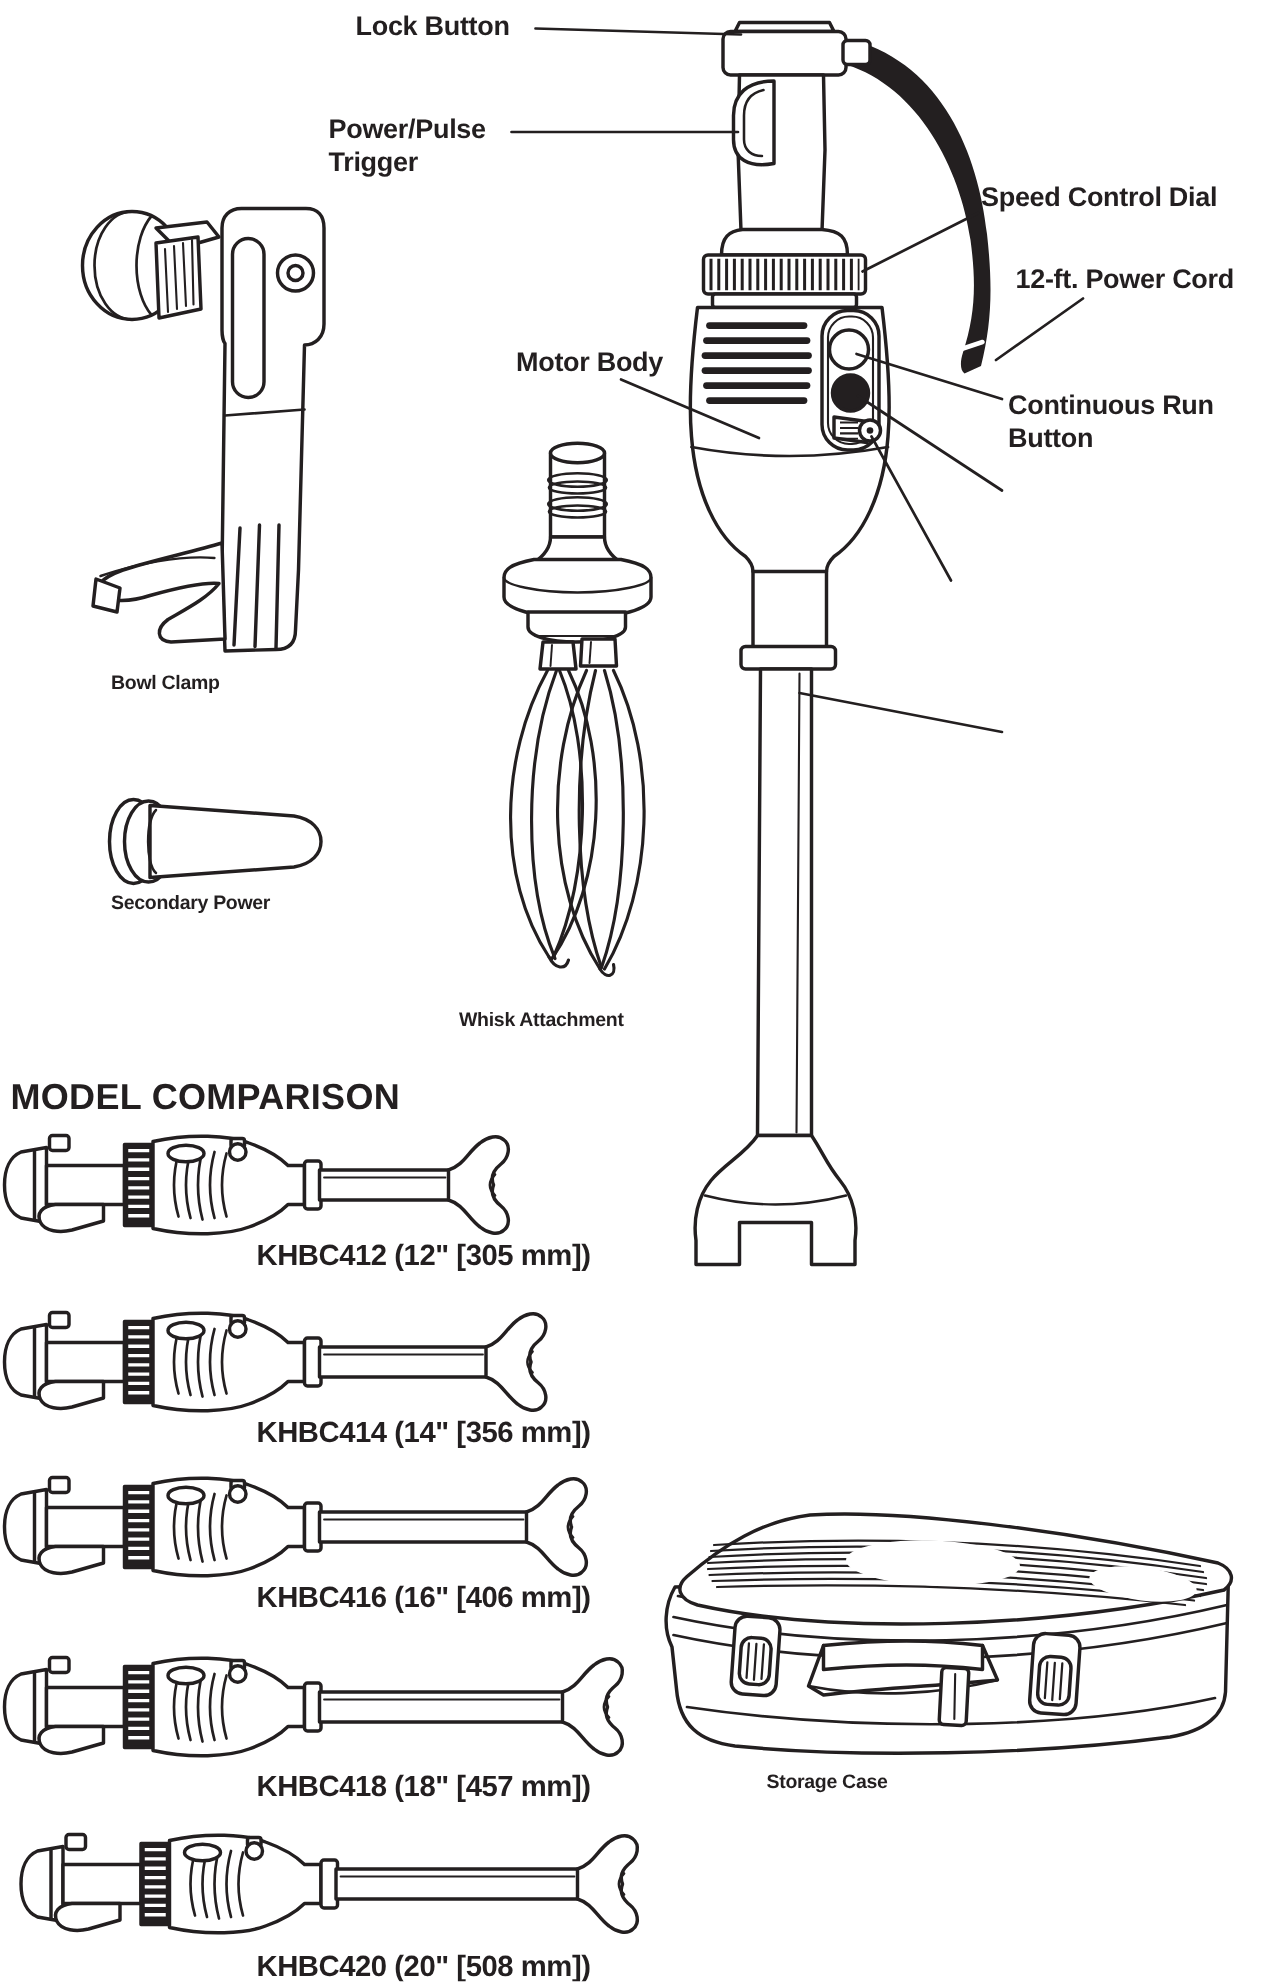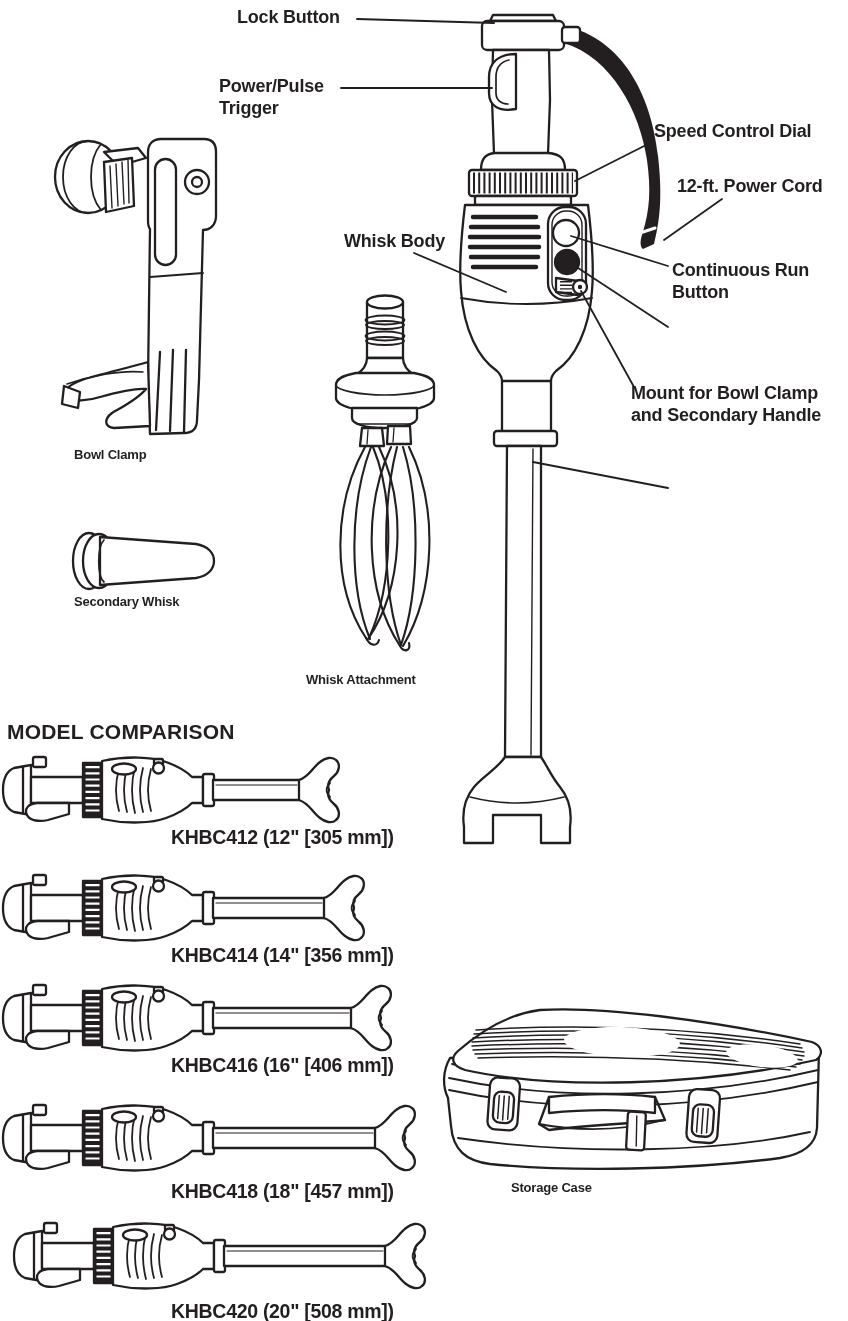--- a/index.html
+++ b/index.html
@@ -3,21 +3,21 @@
 <meta charset="utf-8">
 <style>
   html,body{margin:0;padding:0;background:#fff;}
   .page{position:relative;width:848px;height:1321px;background:#fff;overflow:hidden;
         font-family:"Liberation Sans",sans-serif;color:#231f20;padding-left:44px;}
   .art{position:absolute;left:0;top:0;}
   .label{position:absolute;font-weight:700;font-size:18px;line-height:22px;white-space:nowrap;letter-spacing:-0.2px;}
   .label div{white-space:nowrap;}
   .part-label{font-size:13px;}
   .model-label{font-size:19.5px;letter-spacing:-0.3px;}
-  .heading{font-size:21px;letter-spacing:0.2px;text-align:right;}
+  .heading{font-size:24px;letter-spacing:0.2px;text-align:right;}
 </style>
 </head>
 <body>
 
 <div class="page">
 
   <svg class="art" width="848" height="1321" viewBox="0 0 848 1321" xmlns="http://www.w3.org/2000/svg">
     <defs>
       <g id="hb-head">
         <rect x="26" y="-33" width="13" height="10" rx="2"></rect>
@@ -248,33 +248,29 @@
     <div>Power/Pulse</div>
       <div>Trigger</div>
   </div>
   <div class="label" style="left:654px;top:120px">
       <div>Speed Control Dial</div>
     </div>
   <div class="label" style="left:677px;top:175px">
       <div>12-ft. Power Cord</div>
     </div>
   <div class="label" style="left:344px;top:230px">
-      <div>Whisk Body</div>
+      <div>Motor Body</div>
     </div>
   <div class="label" style="left:672px;top:259px">
     <div>Continuous Run</div>
       <div>Button</div>
   </div>
-  <div class="label" style="left:631px;top:382px">
-    <div>Mount for Bowl Clamp</div>
-      <div>and Secondary Handle</div>
-  </div>
 
   <div class="label part-label" style="left:74px;top:444px">Bowl Clamp</div>
-  <div class="label part-label" style="left:74px;top:591px">Secondary Whisk</div>
+  <div class="label part-label" style="left:74px;top:591px">Secondary Power</div>
   <div class="label part-label" style="left:306px;top:669px">Whisk Attachment</div>
   <div class="label part-label" style="left:511px;top:1177px">Storage Case</div>
 
   <div class="label heading" style="left:7px;top:721px">MODEL COMPARISON</div>
   <div class="label model-label" style="left:171px;top:826px">KHBC412 (12" [305 mm])</div>
   <div class="label model-label" style="left:171px;top:944px">KHBC414 (14" [356 mm])</div>
   <div class="label model-label" style="left:171px;top:1054px">KHBC416 (16" [406 mm])</div>
   <div class="label model-label" style="left:171px;top:1180px">KHBC418 (18" [457 mm])</div>
   <div class="label model-label" style="left:171px;top:1300px">KHBC420 (20" [508 mm])</div>
 </div>

